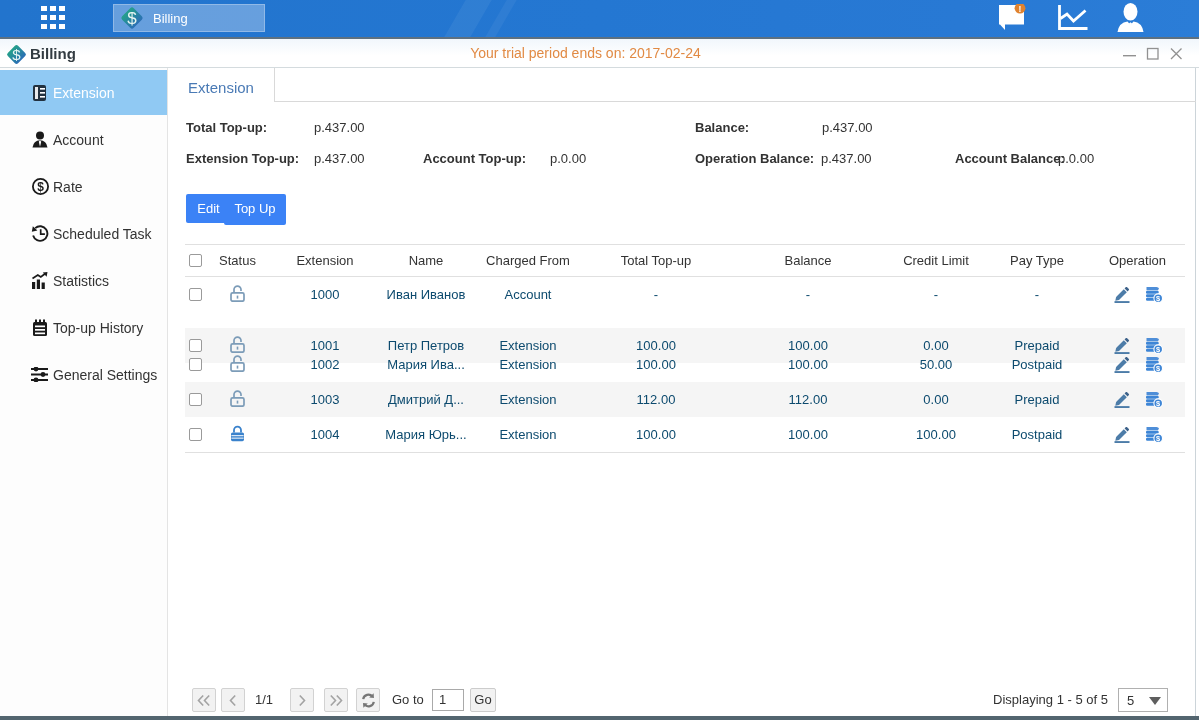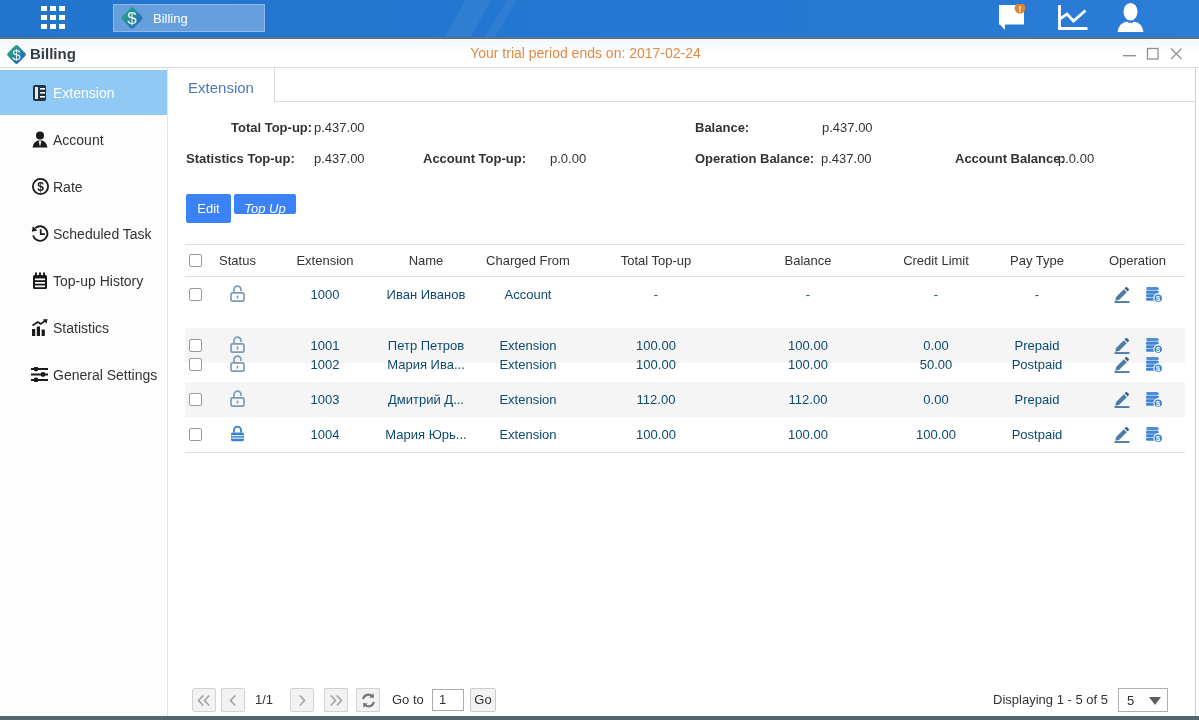--- a/index.html
+++ b/index.html
@@ -158,69 +158,69 @@
         </svg>
           </span>Rate</li>
       <li><span class="ic">
         <svg width="18" height="17" viewBox="0 0 18 17">
           <path d="M4.2 3.1 a7.3 7.3 0 1 1 -2.1 7.5" fill="none" stroke="#1a1a1a" stroke-width="1.9"></path>
           <path d="M6.4 5.6 l-5.6 1.2 l1 -5.6 z" fill="#1a1a1a"></path>
           <path d="M9.7 4.2 v5 h4.2" fill="none" stroke="#1a1a1a" stroke-width="1.7"></path>
         </svg>
           </span>Scheduled Task</li>
       <li><span class="ic">
+        <svg width="18" height="17" viewBox="0 0 18 17">
+          <rect x="1" y="10" width="3.2" height="7" fill="#1a1a1a"></rect>
+          <rect x="5.8" y="7.5" width="3.2" height="9.5" fill="#1a1a1a"></rect>
+          <rect x="10.6" y="10.5" width="3.2" height="6.5" fill="#1a1a1a"></rect>
+          <path d="M1.5 6.5 L6.8 3 L9.8 5 L14 1.8" fill="none" stroke="#1a1a1a" stroke-width="1.7"></path>
+          <path d="M11.8 0.5 l4.7 -0.4 l-0.9 4.6 z" fill="#1a1a1a"></path>
+        </svg>
+          </span>Statistics</li>
+      <li><span class="ic">
         <svg width="16" height="18" viewBox="0 0 16 18">
           <rect x="1" y="3" width="14" height="14" rx="1.5" fill="#1a1a1a"></rect>
           <rect x="3" y="0.5" width="2" height="4" fill="#1a1a1a"></rect>
           <rect x="7" y="0.5" width="2" height="4" fill="#1a1a1a"></rect>
           <rect x="11" y="0.5" width="2" height="4" fill="#1a1a1a"></rect>
           <rect x="3" y="6.5" width="10" height="1.7" fill="#fff"></rect>
           <rect x="3" y="10" width="10" height="1.7" fill="#fff"></rect>
           <rect x="3" y="13.5" width="10" height="1.7" fill="#fff"></rect>
         </svg>
           </span>Top-up History</li>
       <li><span class="ic">
-        <svg width="18" height="17" viewBox="0 0 18 17">
-          <rect x="1" y="10" width="3.2" height="7" fill="#1a1a1a"></rect>
-          <rect x="5.8" y="7.5" width="3.2" height="9.5" fill="#1a1a1a"></rect>
-          <rect x="10.6" y="10.5" width="3.2" height="6.5" fill="#1a1a1a"></rect>
-          <path d="M1.5 6.5 L6.8 3 L9.8 5 L14 1.8" fill="none" stroke="#1a1a1a" stroke-width="1.7"></path>
-          <path d="M11.8 0.5 l4.7 -0.4 l-0.9 4.6 z" fill="#1a1a1a"></path>
-        </svg>
-          </span>Statistics</li>
-      <li><span class="ic">
         <svg width="18" height="15" viewBox="0 0 18 15">
           <rect x="0" y="1" width="17" height="2" fill="#1a1a1a"></rect>
           <circle cx="5" cy="2" r="2.4" fill="#1a1a1a"></circle>
           <rect x="0" y="6.5" width="17" height="2" fill="#1a1a1a"></rect>
           <circle cx="12" cy="7.5" r="2.4" fill="#1a1a1a"></circle>
           <rect x="0" y="12" width="17" height="2" fill="#1a1a1a"></rect>
           <circle cx="5" cy="13" r="2.4" fill="#1a1a1a"></circle>
         </svg>
           </span>General Settings</li>
     </ul>
   </div>
   <div class="main">
     <div class="tabbar">
         <div class="tab">Extension</div>
       </div>
-    <div class="lbl" style="left:18px; top:52px;margin-left:45px;">Total Top-up:</div>
+    <div class="lbl" style="left:18px; top:52px;">Total Top-up:</div>
     <div class="val" style="left:146px; top:52px;">p.437.00</div>
     <div class="lbl" style="left:527px; top:52px;">Balance:</div>
     <div class="val" style="left:654px; top:52px;">p.437.00</div>
-    <div class="lbl" style="left:18px; top:83px;">Statistics Top-up:</div>
+    <div class="lbl" style="left:18px; top:83px;">Extension Top-up:</div>
     <div class="val" style="left:146px; top:83px;">p.437.00</div>
     <div class="lbl" style="left:255px; top:83px;">Account Top-up:</div>
     <div class="val" style="left:382px; top:83px;">p.0.00</div>
     <div class="lbl" style="left:527px; top:83px;">Operation Balance:</div>
     <div class="val" style="left:653px; top:83px;">p.437.00</div>
     <div class="lbl" style="left:764px; top:83px;margin-left:23px;">Account Balance:</div>
     <div class="val" style="left:890px; top:83px;">p.0.00</div>
     <div class="btn" style="left:18px; top:126px; width:45px; height:29px; line-height:29px;">Edit</div>
-    <div class="btn" style="left:66px; top:126px; width:62px; height:20px; line-height:29px;font-style:italic;">Top Up</div>
+    <div class="btn" style="left:56px; top:126px; width:62px; height:31px; line-height:29px;">Top Up</div>
     <div class="tbl">
       <div class="hline" style="top:0"></div>
       <div class="hrow">
         <div class="c0">
             <span class="cb"></span>
           </div>
         <div class="c1">Status</div>
           <div class="c2">Extension</div>
           <div class="c3">Name</div>
         <div class="c4">Charged From</div>

